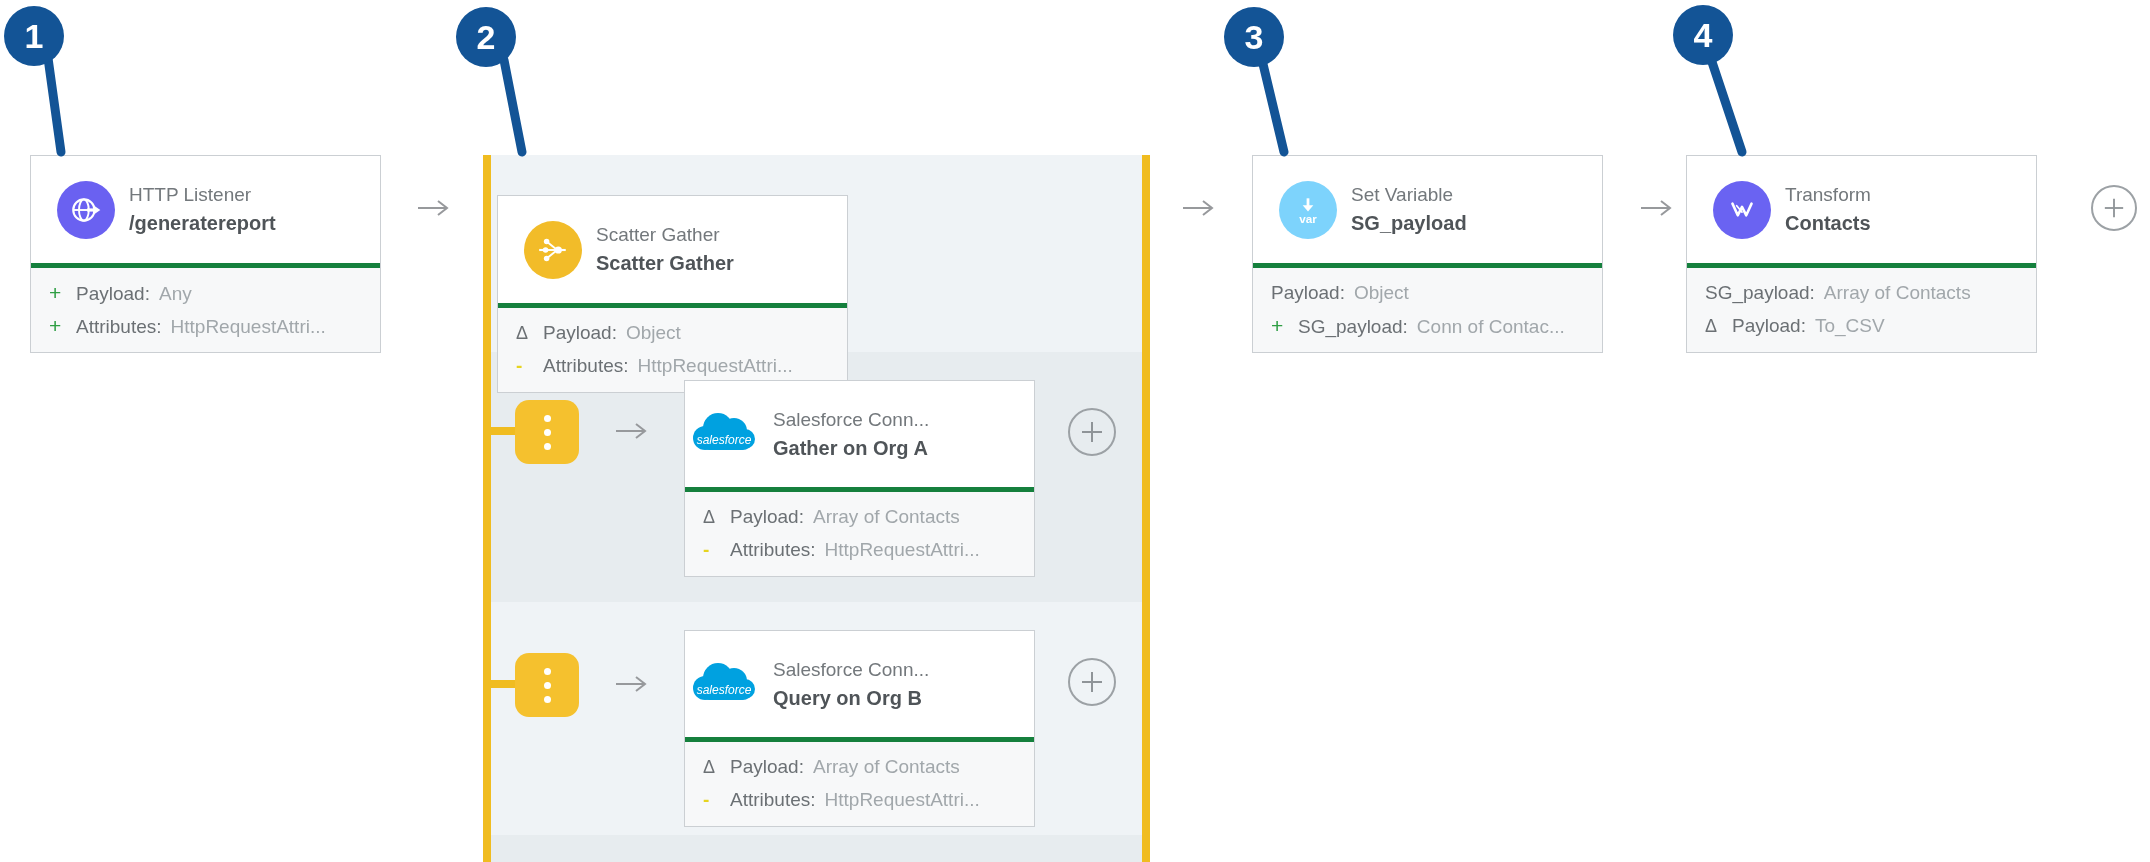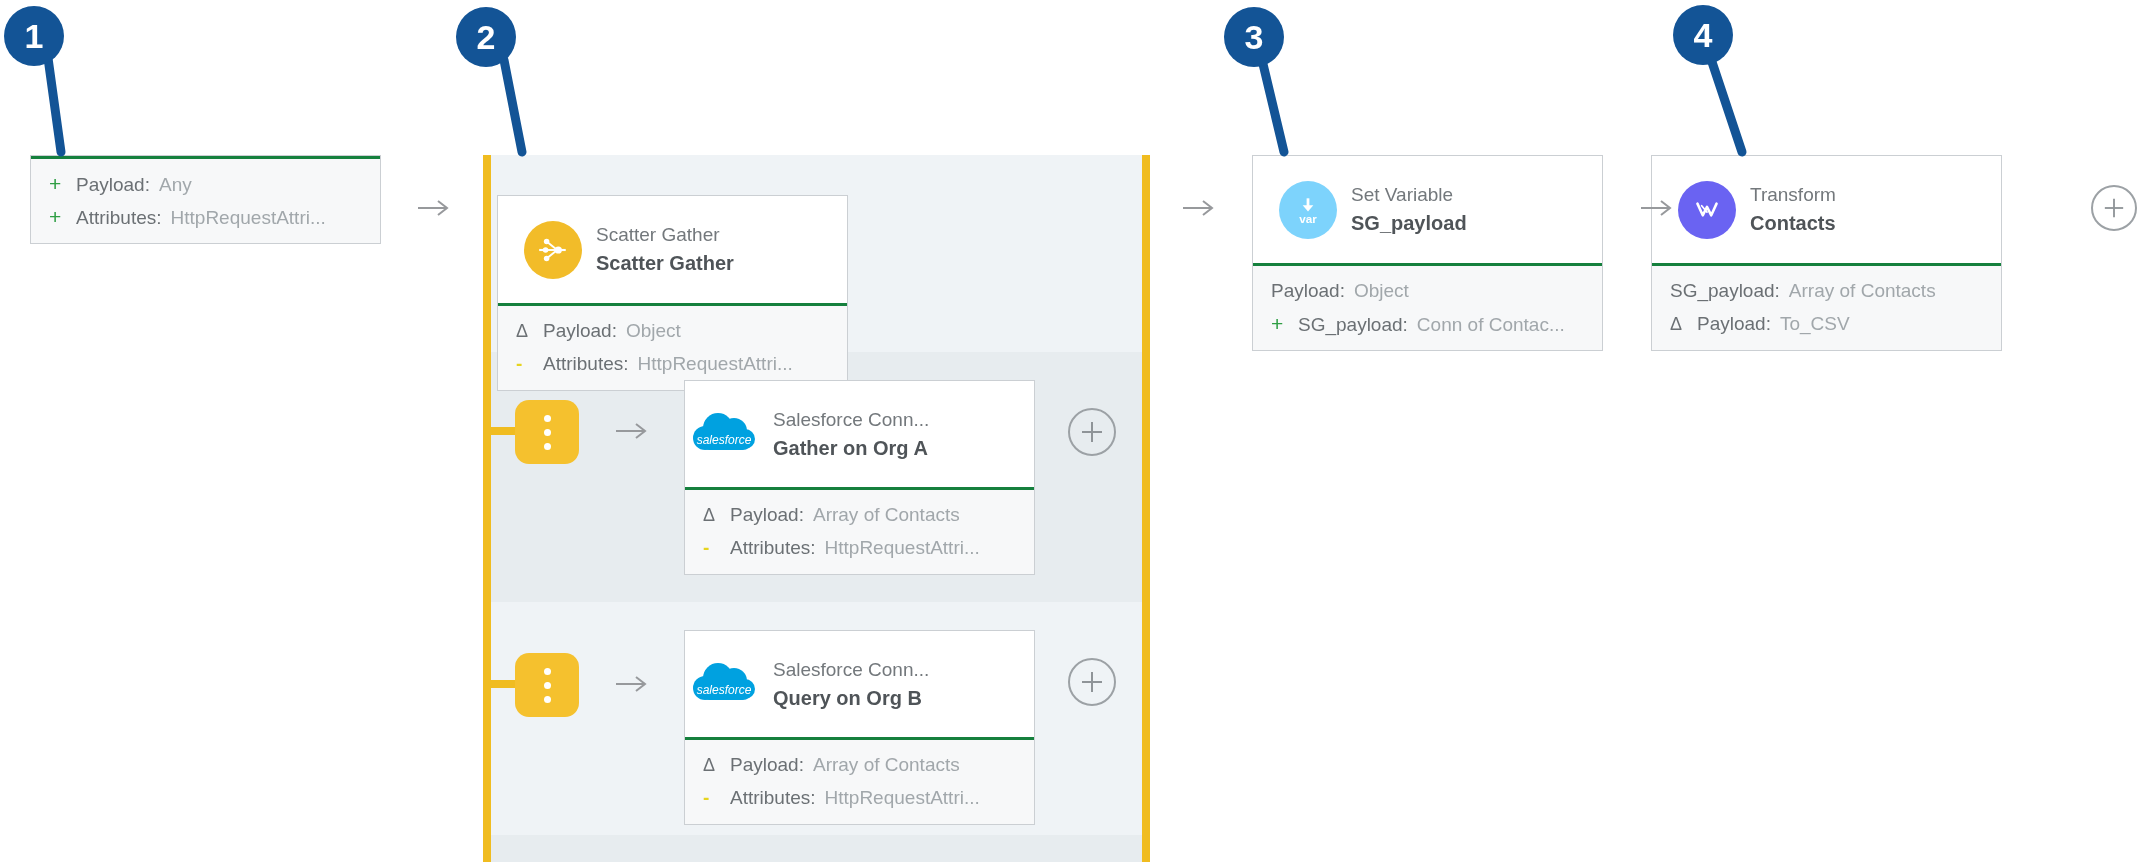--- a/index.html
+++ b/index.html
@@ -15,21 +15,21 @@
 
   
   .card { position:absolute; width:351px; background:#ffffff; border:1px solid #cbcfd3; z-index:20; }
   .card-header { height:107px; display:flex; align-items:center; background:#ffffff; }
   .icon-circle { width:58px; height:58px; border-radius:50%; margin-left:26px; flex:0 0 auto;
                  display:flex; align-items:center; justify-content:center; }
   .sf-logo { margin-left:4px; flex:0 0 auto; }
   .titles { display:flex; flex-direction:column; gap:6px; margin-left:14px; overflow:hidden; }
   .t1 { font-size:19px; color:#73787c; white-space:nowrap; }
   .t2 { font-size:20px; font-weight:bold; color:#4f5458; white-space:nowrap; }
-  .card-meta { background:#f7f8f9; border-top:3px solid #15803d; padding:8px 0 10px 18px; }
+  .card-meta { background:#f7f8f9; border-top:5px solid #15803d; padding:8px 0 10px 18px; }
   .m-row { height:33px; line-height:33px; white-space:nowrap; overflow:hidden; font-size:19px; }
   .m-prefix { display:inline-block; width:27px; font-size:19px; }
   .m-prefix.plus  { color:#2f9e44; font-size:21px; }
   .m-prefix.dash  { color:#e6d41f; font-weight:bold; }
   .m-prefix.delta { color:#6b7074; font-size:18px; }
   .m-label { color:#6b7074; margin-right:9px; }
   .m-value { color:#a1a7ab; }
 
   .icon-http      { background:#6a61f1; }
   .icon-scatter   { background:#f2bc29; }
@@ -60,20 +60,35 @@
   <div class="sg-band band-dark" style="top:352px;height:250px;"></div>
   <div class="sg-band band-light" style="top:602px;height:233px;"></div>
   <div class="sg-band band-dark" style="top:835px;height:27px;"></div>
 
   <div class="sg-bar" style="left:483px;"></div>
   <div class="sg-bar" style="left:1142px;"></div>
   <div class="sg-stub" style="top:427px;"></div>
   <div class="sg-stub" style="top:680px;"></div>
 
   <div class="card" style="left:30px;top:155px;">
+    <div class="card-header">
+      <span class="icon-circle icon-http">
+        <svg width="34" height="34" viewBox="0 0 32 32">
+          <circle cx="14" cy="16" r="10" fill="none" stroke="#fff" stroke-width="2"></circle>
+          <ellipse cx="14" cy="16" rx="4.6" ry="10" fill="none" stroke="#fff" stroke-width="1.8"></ellipse>
+          <line x1="4" y1="16" x2="24" y2="16" stroke="#fff" stroke-width="1.8"></line>
+          <line x1="17" y1="16" x2="25" y2="16" stroke="#fff" stroke-width="3"></line>
+          <polygon points="23,11.5 29.5,16 23,20.5" fill="#fff"></polygon>
+        </svg>
+      </span>
+      <span class="titles">
+        <span class="t1">HTTP Listener</span>
+        <span class="t2">/generatereport</span>
+      </span>
+    </div>
     <div class="card-meta">
       <div class="m-row"><span class="m-prefix plus">+</span><span class="m-label">Payload:</span><span class="m-value">Any</span></div>
       <div class="m-row"><span class="m-prefix plus">+</span><span class="m-label">Attributes:</span><span class="m-value">HttpRequestAttri...</span></div>
     </div>
   </div>
 
   <svg class="flow-arrow" style="left:416px;top:198px;" width="36" height="20" viewBox="0 0 36 20">
     <line x1="2" y1="10" x2="30" y2="10" stroke="#97999c" stroke-width="2"></line>
     <polyline points="22,3 31,10 22,17" fill="none" stroke="#97999c" stroke-width="2"></polyline>
   </svg>
@@ -207,21 +222,21 @@
       <div class="m-row"><span class="m-label">Payload:</span><span class="m-value">Object</span></div>
       <div class="m-row"><span class="m-prefix plus">+</span><span class="m-label">SG_payload:</span><span class="m-value">Conn of Contac...</span></div>
     </div>
   </div>
 
   <svg class="flow-arrow" style="left:1639px;top:198px;" width="36" height="20" viewBox="0 0 36 20">
     <line x1="2" y1="10" x2="30" y2="10" stroke="#97999c" stroke-width="2"></line>
     <polyline points="22,3 31,10 22,17" fill="none" stroke="#97999c" stroke-width="2"></polyline>
   </svg>
 
-  <div class="card" style="left:1651px;top:155px;">
+  <div class="card" style="left:1686px;top:155px;">
     <div class="card-header">
       <span class="icon-circle icon-transform">
         <svg width="34" height="34" viewBox="0 0 32 32">
           <polyline points="7,10 12,21 16,13 20,21 25,10" fill="none" stroke="#fff" stroke-width="2.4" stroke-linecap="round" stroke-linejoin="round"></polyline>
           <polyline points="11,12 16,18" fill="none" stroke="#fff" stroke-width="1.6" stroke-linecap="round"></polyline>
         </svg>
       </span>
       <span class="titles">
         <span class="t1">Transform</span>
         <span class="t2">Contacts</span>

